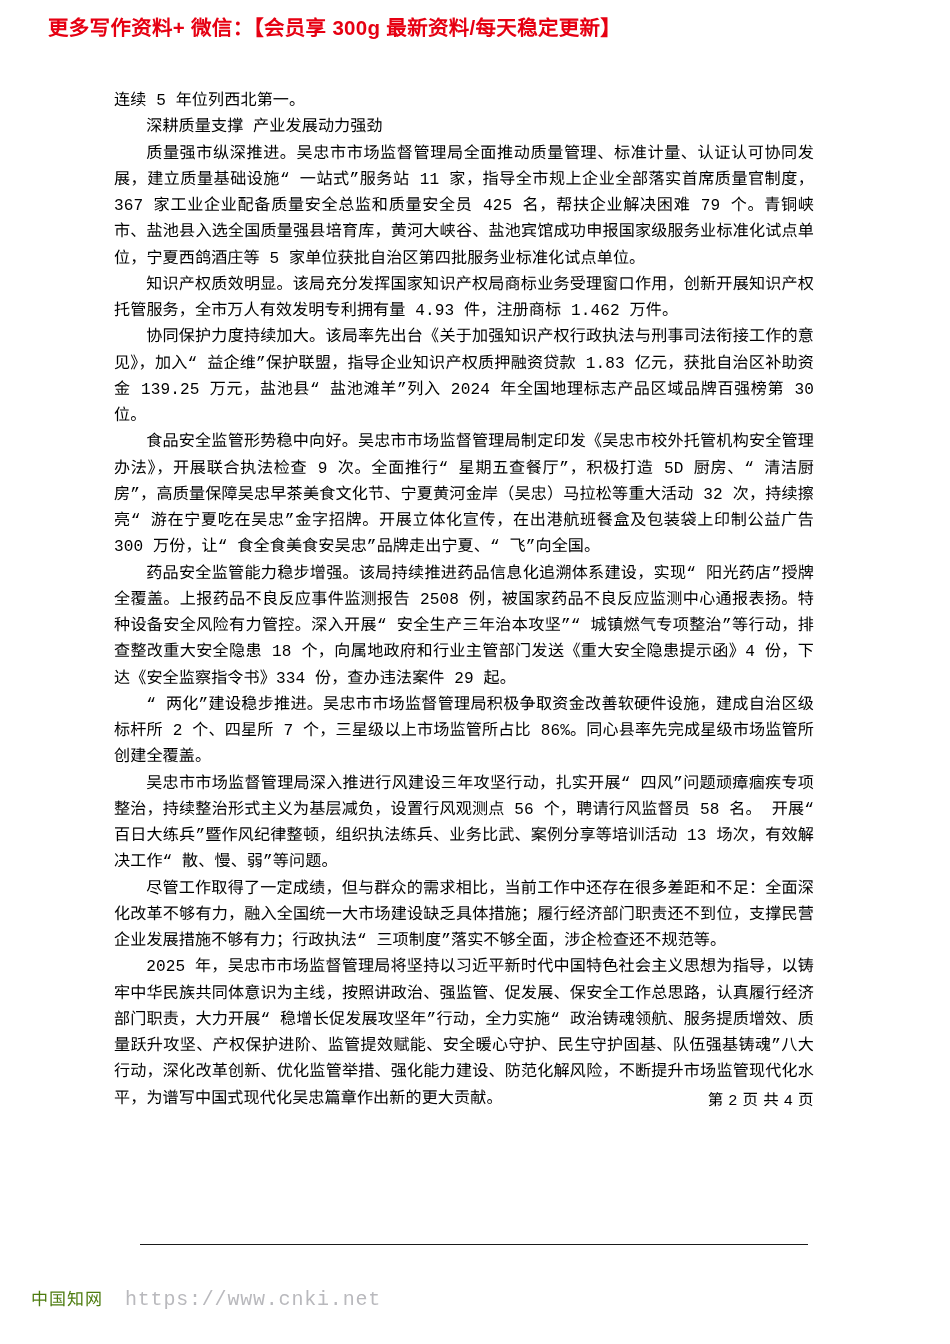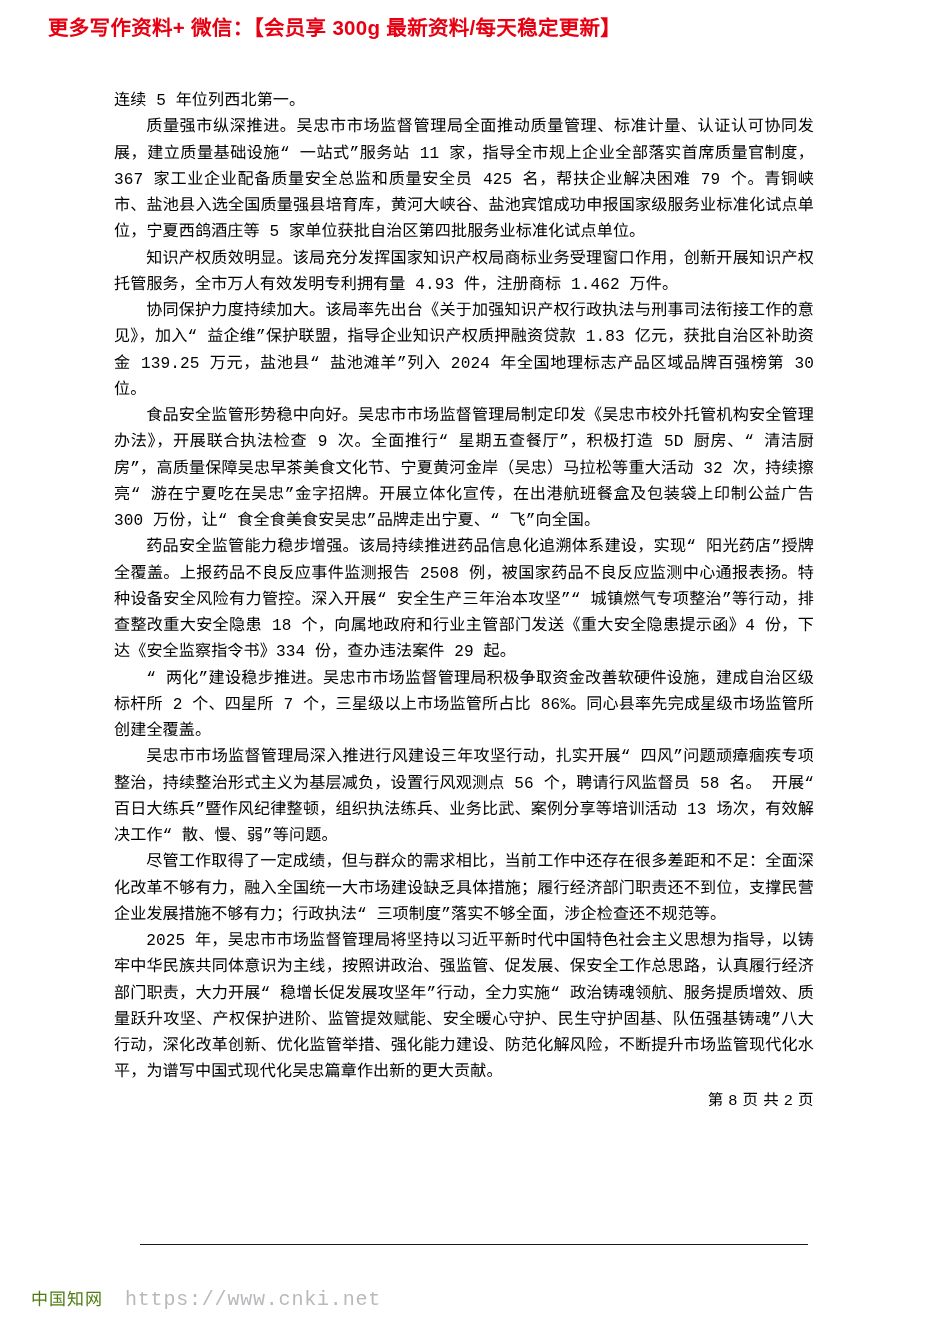--- a/index.html
+++ b/index.html
@@ -119,20 +119,21 @@
 <body>
 
 <div id="page">
 
   <div class="promo-banner">更多写作资料+ 微信：【会员享 300g 最新资料/每天稳定更新】</div>
 
   <div class="body-block">
 
     <p class="para">连续 5 年位列西北第一。</p>
 
+    <p class="para heading">深耕质量支撑  产业发展动力强劲</p>
 
     <p class="para indent">质量强市纵深推进。吴忠市市场监督管理局全面推动质量管理、标准计量、认证认可协同发展，建立质量基础设施“ 一站式”服务站 11 家，指导全市规上企业全部落实首席质量官制度，367 家工业企业配备质量安全总监和质量安全员 425 名，帮扶企业解决困难 79 个。青铜峡市、盐池县入选全国质量强县培育库，黄河大峡谷、盐池宾馆成功申报国家级服务业标准化试点单位，宁夏西鸽酒庄等 5 家单位获批自治区第四批服务业标准化试点单位。</p>
 
     <p class="para indent">知识产权质效明显。该局充分发挥国家知识产权局商标业务受理窗口作用，创新开展知识产权托管服务，全市万人有效发明专利拥有量 4.93 件，注册商标 1.462 万件。</p>
 
     <p class="para indent">协同保护力度持续加大。该局率先出台《关于加强知识产权行政执法与刑事司法衔接工作的意见》，加入“ 益企维”保护联盟，指导企业知识产权质押融资贷款 1.83 亿元，获批自治区补助资金 139.25 万元，盐池县“ 盐池滩羊”列入 2024 年全国地理标志产品区域品牌百强榜第 30 位。</p>
 
 
     <p class="para indent">食品安全监管形势稳中向好。吴忠市市场监督管理局制定印发《吴忠市校外托管机构安全管理办法》，开展联合执法检查 9 次。全面推行“ 星期五查餐厅”，积极打造 5D 厨房、“ 清洁厨房”，高质量保障吴忠早茶美食文化节、宁夏黄河金岸（吴忠）马拉松等重大活动 32 次，持续擦亮“ 游在宁夏吃在吴忠”金字招牌。开展立体化宣传，在出港航班餐盒及包装袋上印制公益广告 300 万份，让“ 食全食美食安吴忠”品牌走出宁夏、“ 飞”向全国。</p>
 
@@ -143,21 +144,21 @@
     <p class="para indent">“ 两化”建设稳步推进。吴忠市市场监督管理局积极争取资金改善软硬件设施，建成自治区级标杆所 2 个、四星所 7 个，三星级以上市场监管所占比 86%。同心县率先完成星级市场监管所创建全覆盖。</p>
 
     <p class="para indent">吴忠市市场监督管理局深入推进行风建设三年攻坚行动，扎实开展“ 四风”问题顽瘴痼疾专项整治，持续整治形式主义为基层减负，设置行风观测点 56 个，聘请行风监督员 58 名。 开展“ 百日大练兵”暨作风纪律整顿，组织执法练兵、业务比武、案例分享等培训活动 13 场次，有效解决工作“ 散、慢、弱”等问题。</p>
 
     <p class="para indent">尽管工作取得了一定成绩，但与群众的需求相比，当前工作中还存在很多差距和不足：全面深化改革不够有力，融入全国统一大市场建设缺乏具体措施；履行经济部门职责还不到位，支撑民营企业发展措施不够有力；行政执法“ 三项制度”落实不够全面，涉企检查还不规范等。</p>
 
     <p class="para indent">2025 年，吴忠市市场监督管理局将坚持以习近平新时代中国特色社会主义思想为指导，以铸牢中华民族共同体意识为主线，按照讲政治、强监管、促发展、保安全工作总思路，认真履行经济部门职责，大力开展“ 稳增长促发展攻坚年”行动，全力实施“ 政治铸魂领航、服务提质增效、质量跃升攻坚、产权保护进阶、监管提效赋能、安全暖心守护、民生守护固基、队伍强基铸魂”八大行动，深化改革创新、优化监管举措、强化能力建设、防范化解风险，不断提升市场监管现代化水平，为谱写中国式现代化吴忠篇章作出新的更大贡献。</p>
 
   </div>
 
-  <div class="page-number">第 8 页 共 2 页</div>
+  <div class="page-number">第 2 页 共 4 页</div>
 
   <div class="footer-rule"></div>
 
   <div class="watermark">
     <span class="watermark-logo">中国知网</span>
     <span class="watermark-url">https://www.cnki.net</span>
   </div>
 
 </div>
 

